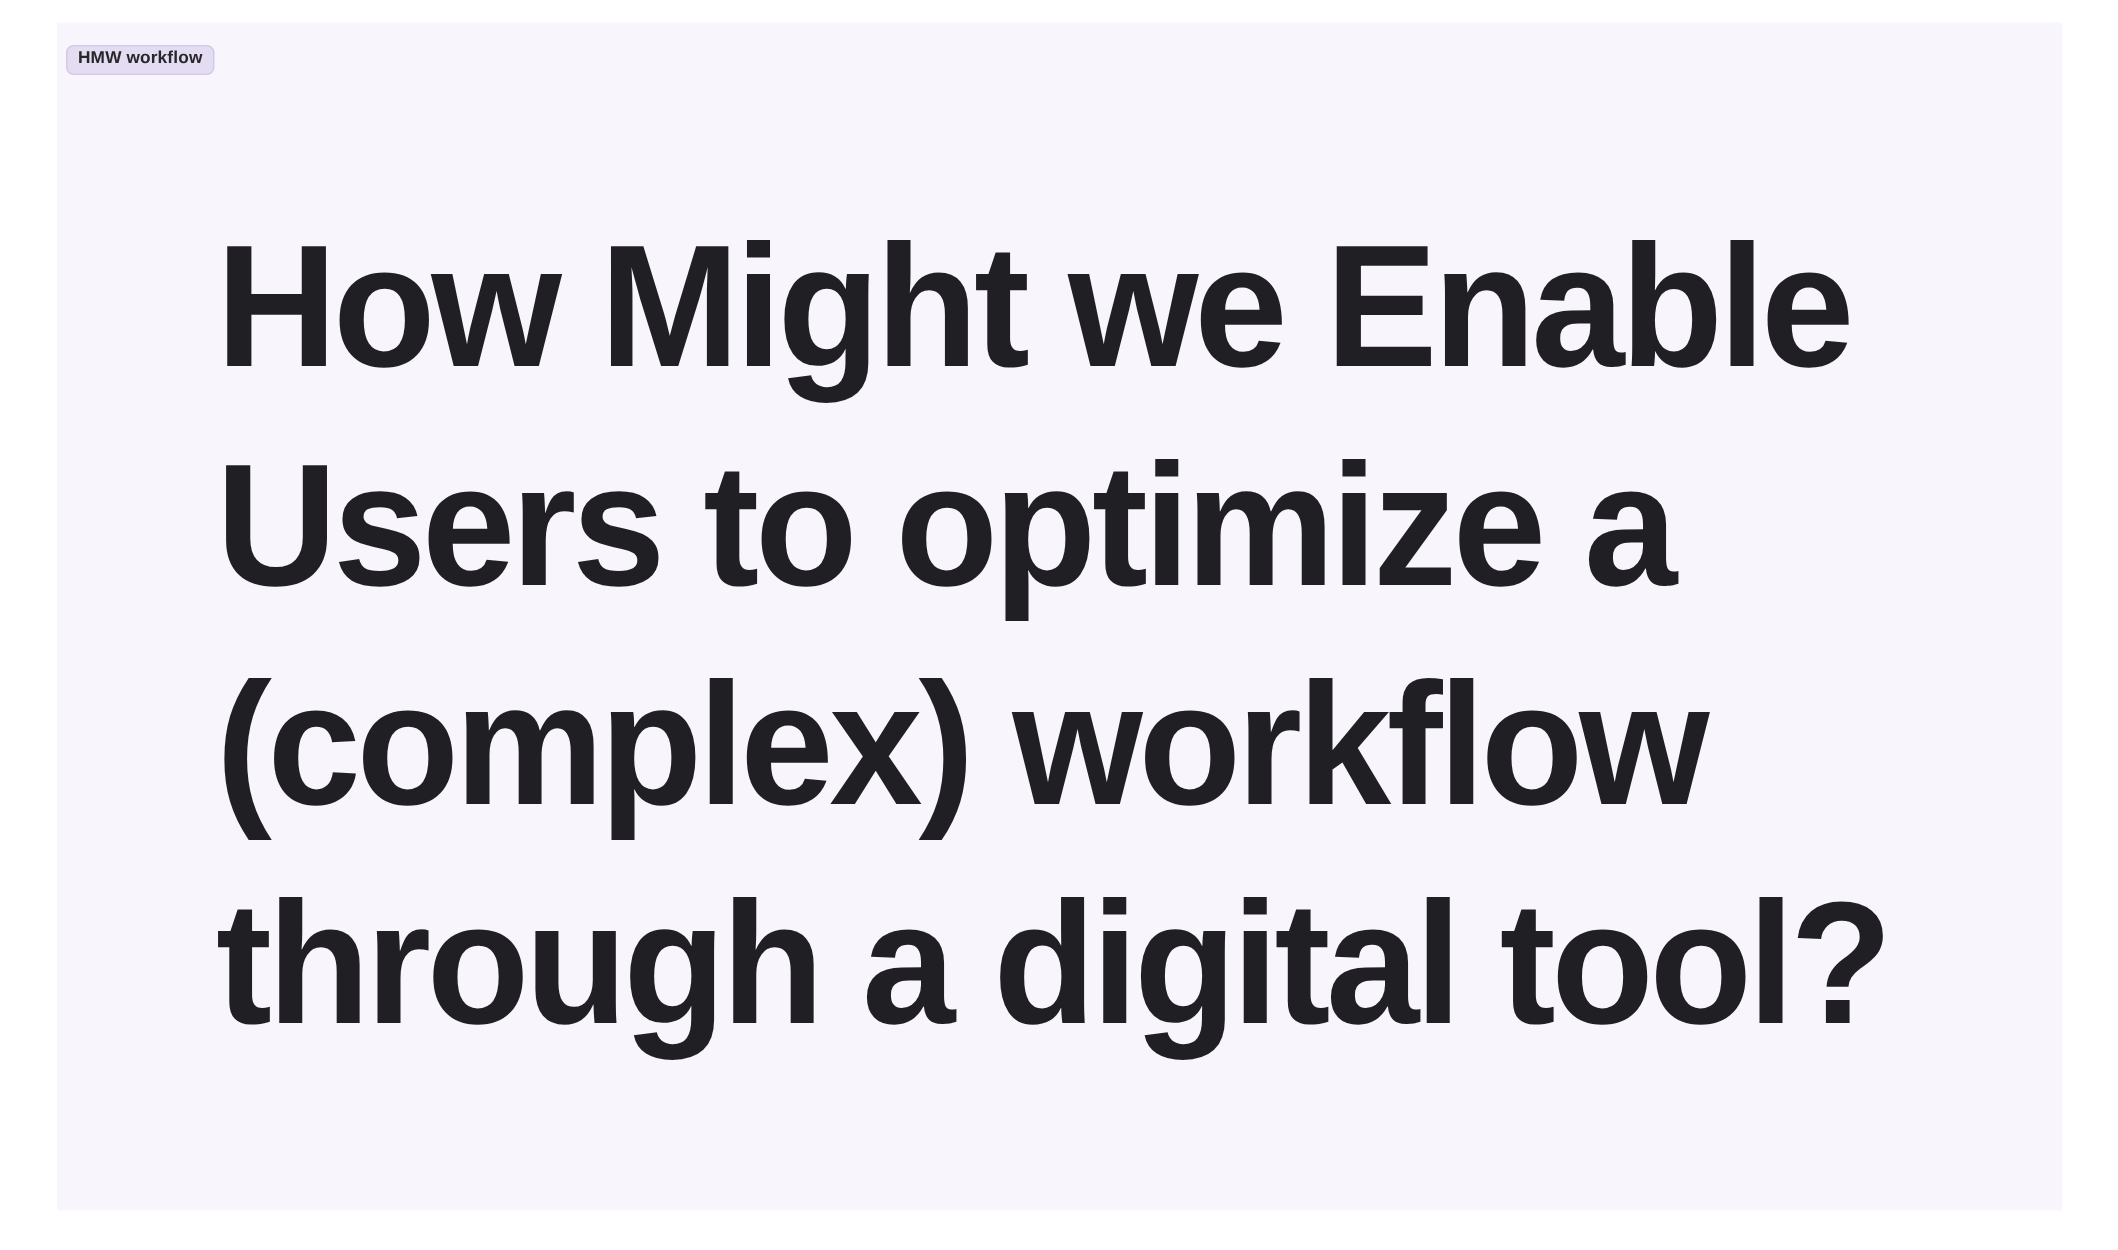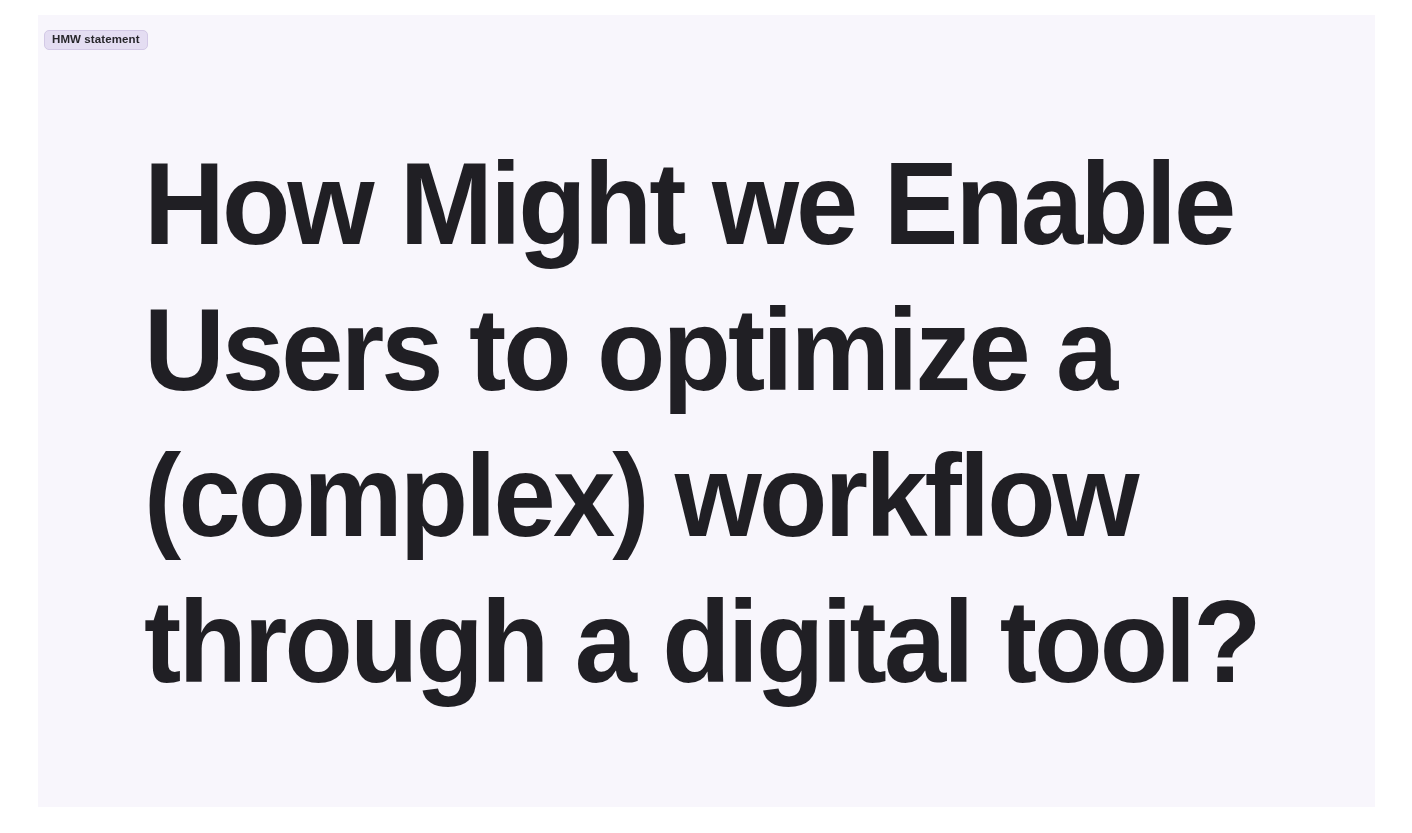--- a/index.html
+++ b/index.html
@@ -65,21 +65,21 @@
   #hmw-heading .hl {
     display: block;
     white-space: nowrap;
   }
 </style>
 </head>
 <body>
 
 <div id="slide-canvas">
 
-  <div id="label-badge">HMW statement</div>
+  <div id="label-badge">HMW workflow</div>
 
   <h1 id="hmw-heading">
     <span class="hl">How Might we Enable</span>
     <span class="hl">Users to optimize a</span>
     <span class="hl">(complex) workflow</span>
     <span class="hl">through a digital tool?</span>
   </h1>
 
 </div>
 

